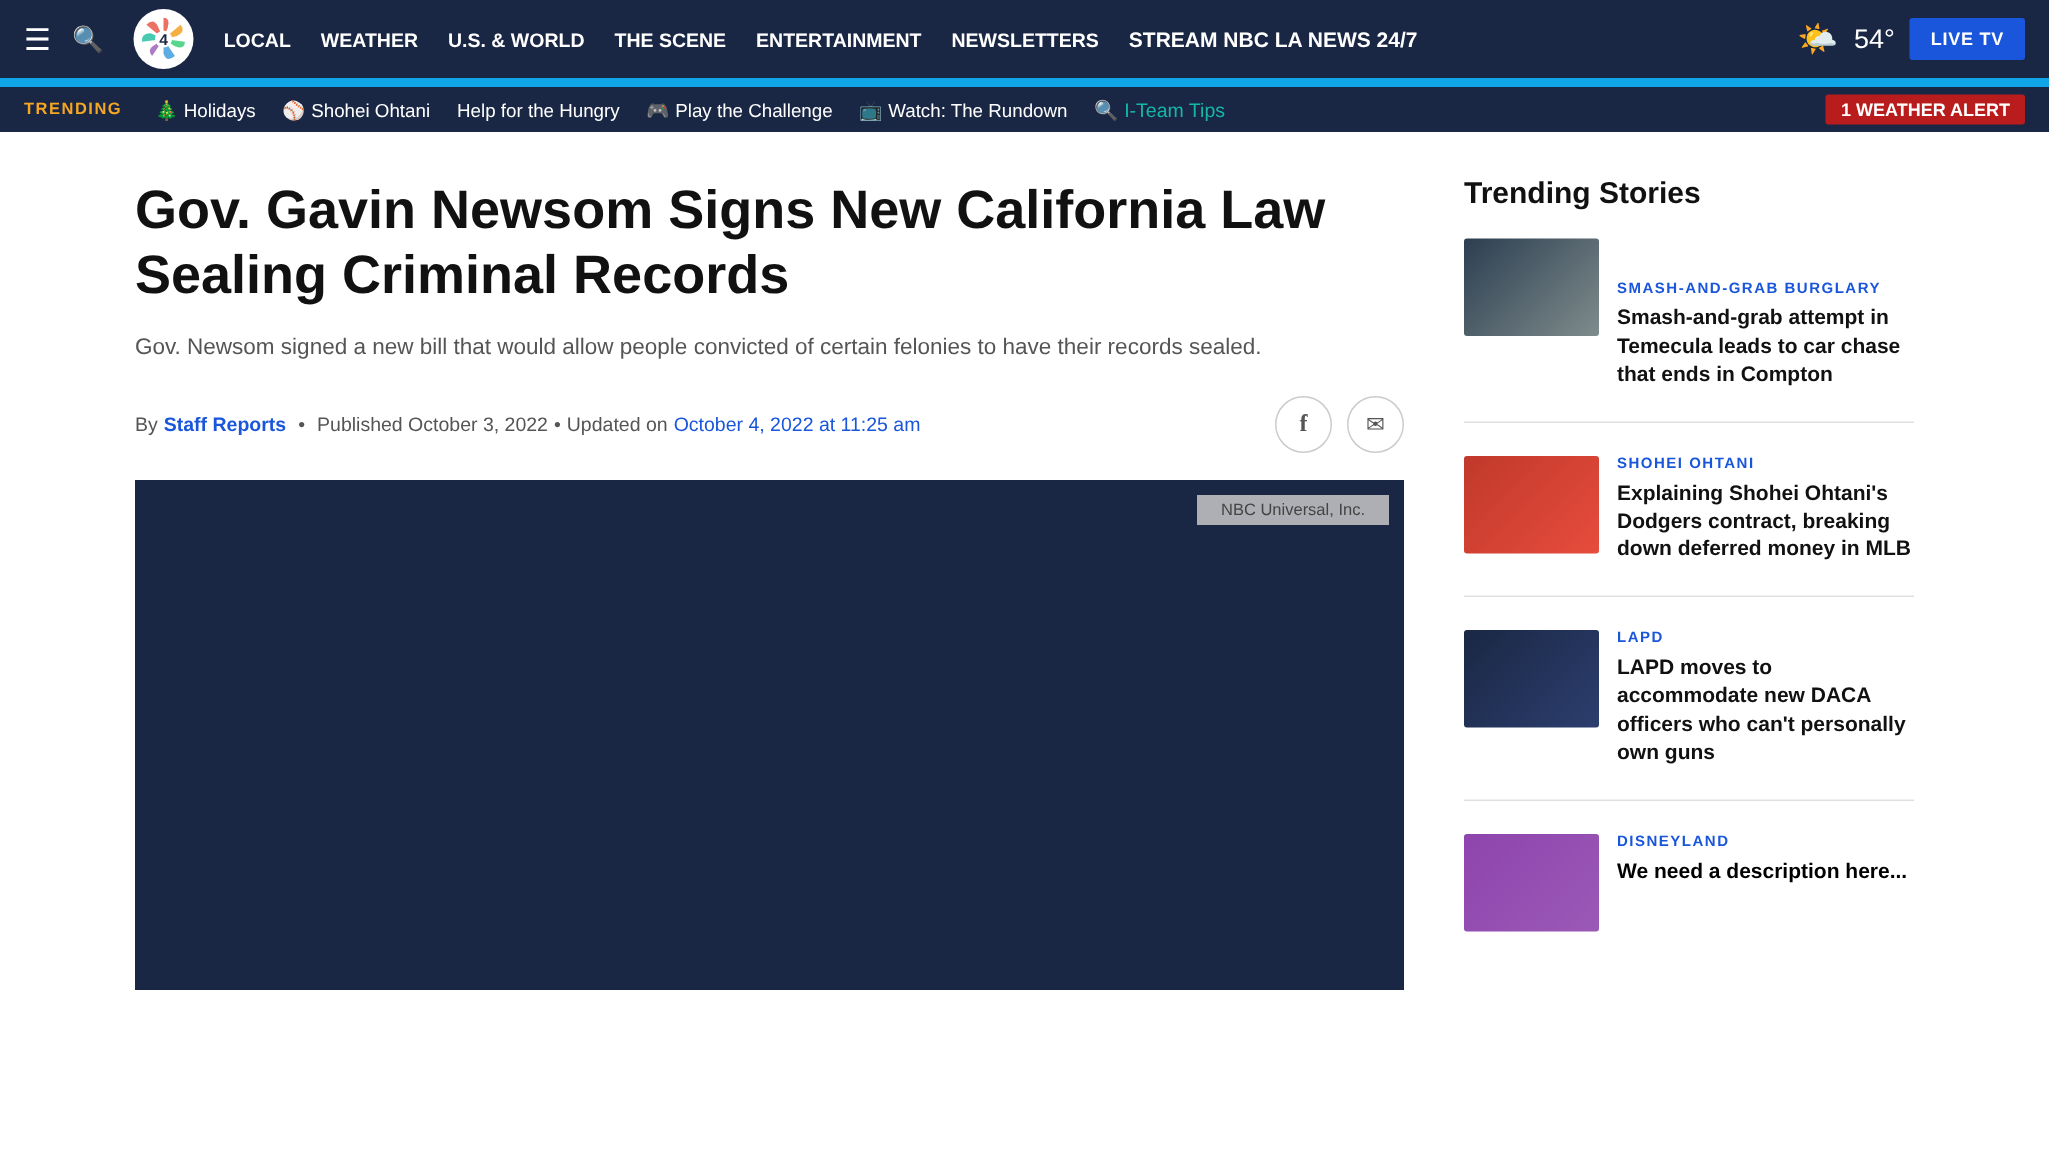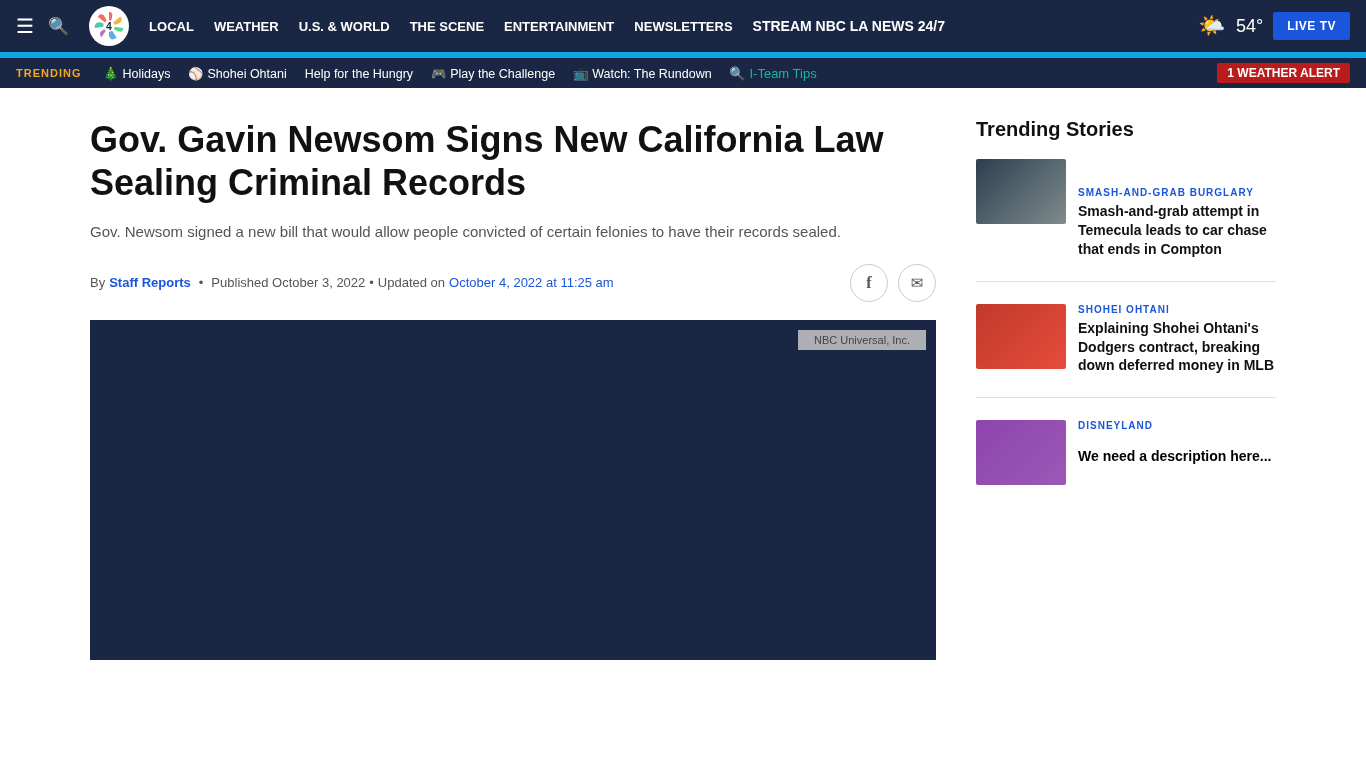--- a/index.html
+++ b/index.html
@@ -106,23 +106,30 @@
     </div>
 
     <div style="display:flex;gap:12px;margin-bottom:22px;padding-bottom:22px;border-bottom:1px solid #e0e0e0;">
       <div style="width:90px;height:65px;background:linear-gradient(135deg,#c0392b,#e74c3c);flex-shrink:0;border-radius:2px;cursor:pointer;"></div>
       <div>
         <div style="font-size:10px;font-weight:700;letter-spacing:1px;text-transform:uppercase;color:#1a56db;margin-bottom:4px;">SHOHEI OHTANI</div>
         <div style="font-size:14px;font-weight:600;color:#111;line-height:1.35;cursor:pointer;">Explaining Shohei Ohtani's Dodgers contract, breaking down deferred money in MLB</div>
       </div>
     </div>
 
+    <div style="display:flex;gap:12px;margin-bottom:22px;padding-bottom:22px;border-bottom:1px solid #e0e0e0;">
+      <div style="width:90px;height:65px;background:linear-gradient(135deg,#1a2744,#2c3e6e);flex-shrink:0;border-radius:2px;cursor:pointer;"></div>
+      <div>
+        <div style="font-size:10px;font-weight:700;letter-spacing:1px;text-transform:uppercase;color:#1a56db;margin-bottom:4px;">LAPD</div>
+        <div style="font-size:14px;font-weight:600;color:#111;line-height:1.35;cursor:pointer;">LAPD moves to accommodate new DACA officers who can't personally own guns</div>
+      </div>
+    </div>
 
     <div style="display:flex;gap:12px;margin-bottom:22px;">
       <div style="width:90px;height:65px;background:linear-gradient(135deg,#8e44ad,#9b59b6);flex-shrink:0;border-radius:2px;cursor:pointer;"></div>
       <div>
-        <div style="font-size:10px;font-weight:700;letter-spacing:1px;text-transform:uppercase;color:#1a56db;margin-bottom:16px;">DISNEYLAND</div>
+        <div style="font-size:10px;font-weight:700;letter-spacing:1px;text-transform:uppercase;color:#1a56db;margin-bottom:4px;">DISNEYLAND</div>
         <div style="font-size:14px;font-weight:600;color:#000000;line-height:1.35;cursor:pointer;">We need a description here...</div>
       </div>
     </div>
   </aside>
 
 </div>
 
 </body></html>

